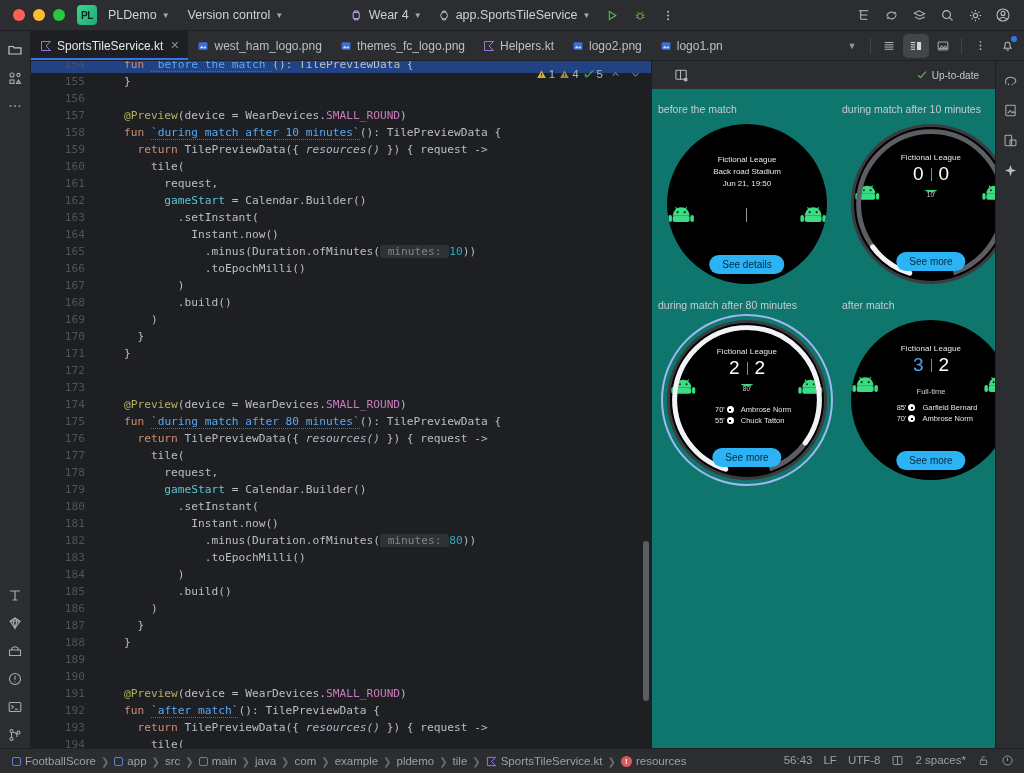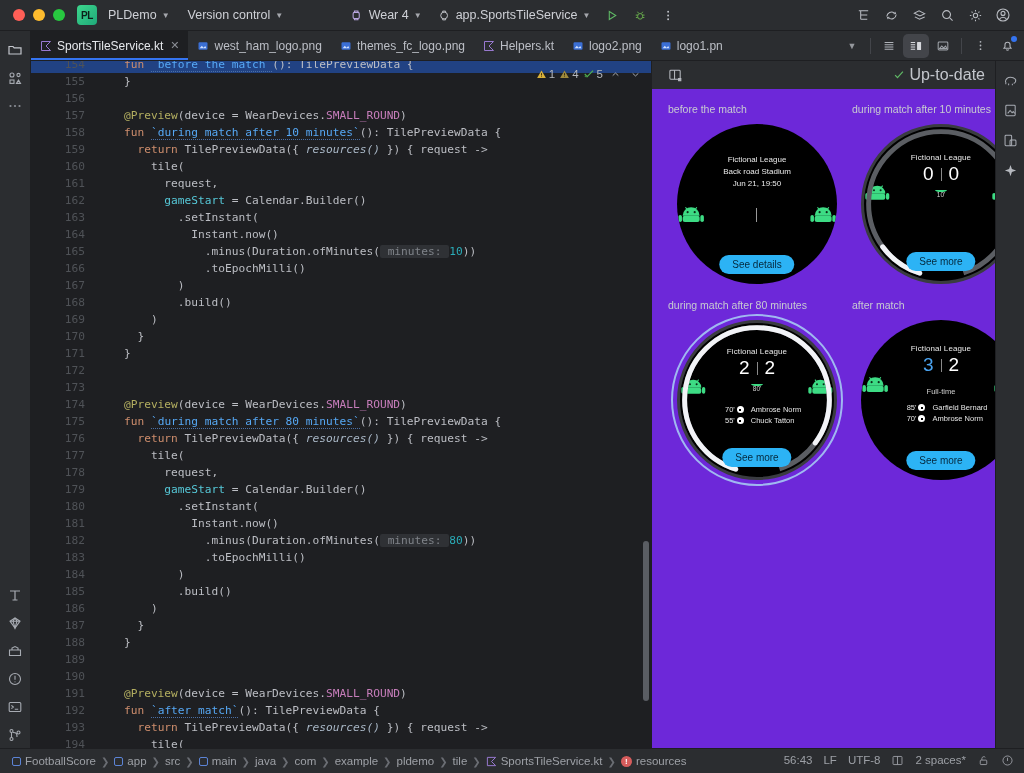--- a/index.html
+++ b/index.html
@@ -143,25 +143,25 @@
     background: #5a5d63;
   }
 
   
   .preview {
     flex: 1 1 auto; background: #2b2d30; display: flex; flex-direction: column;
     border-left: 1px solid #1e1f22; min-width: 0;
   }
   .pvtop {
     height: 28px; flex: 0 0 28px; display: flex; align-items: center;
-    padding: 0 10px; font-size: 16px; color: #b8bbc1;
+    padding: 0 16px; font-size: 10px; color: #b8bbc1;
   }
   .uptodate { margin-left: auto; display: flex; align-items: center; gap: 4px; color: #c3c6cc; }
   .pvbody {
-    flex: 1 1 auto; background: #6d28d9; padding: 14px 10px 10px 14px;
+    flex: 1 1 auto; background: #0f766e; padding: 14px 10px 10px 4px;
     display: grid; grid-template-columns: 1fr 1fr; grid-auto-rows: min-content;
     gap: 12px 10px; overflow: hidden;
   }
   .pvcell { display: flex; flex-direction: column; gap: 6px; }
   .pvlabel { font-size: 10.5px; color: #c8cbd1; padding-left: 2px; }
   .watchwrap {
     width: 166px; height: 166px; position: relative;
     display:flex; align-items:center; justify-content:center;
     margin-left: 8px;
   }

